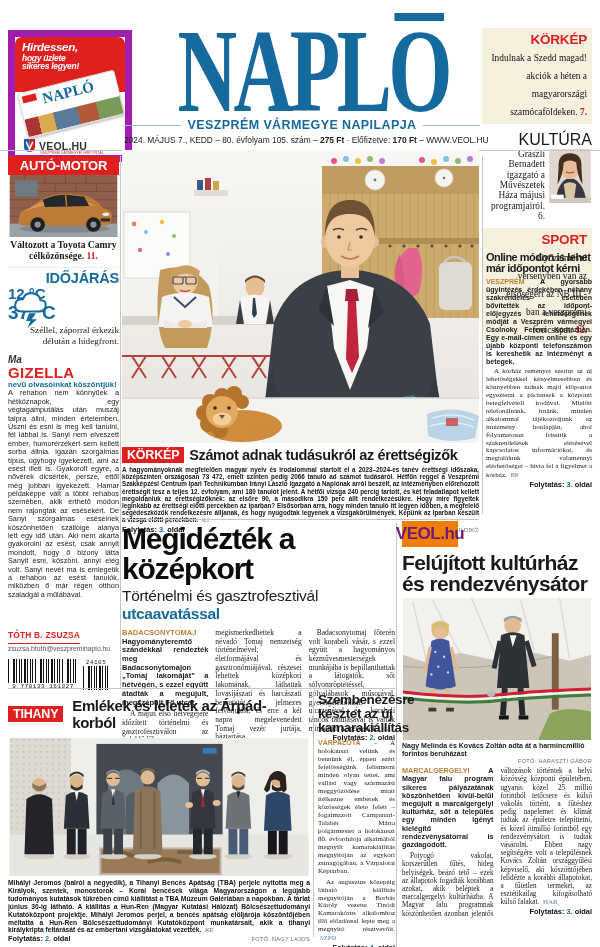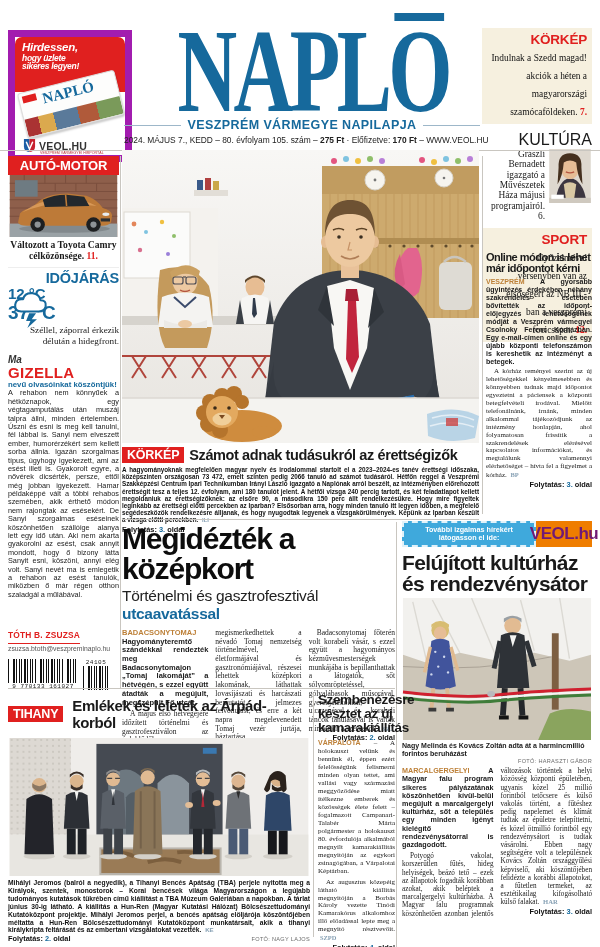--- a/index.html
+++ b/index.html
@@ -410,24 +410,20 @@
     <div class="serifbody">
       <p class="lead"><span class="loc">VESZPRÉM</span><span> A gyorsabb ügyintézés érdekében néhány szakrendelés esetében bővítették az időpont-előjegyzés lehetőségének módját a Veszprém vármegyei Csolnoky Ferenc Kórházban. Egy e-mail-címen online és egy újabb központi telefonszámon is kereshetik az intézményt a betegek.</span></p>
       <p><span>A kórház reményei szerint az új lehetőségekkel kényelmesebben és könnyebben tudnak majd időpontot egyeztetni a páciensek a központi betegfelvételi irodával. Mielőtt telefonálnánk, írnánk, minden alkalommal tájékozódjunk az intézmény honlapján, ahol folyamatosan frissítik a szakrendelések elérésével kapcsolatos információkat, és megtalálunk valamennyi elérhetőséget – hívta fel a figyelmet a kórház. </span><span class="initials">BP</span><span class="cont"><span>Folytatás:</span> <span class="pageno">3.</span> <span>oldal</span></span></p>
     </div>
   </div>
 
   <div class="vrule" style="left:396px;top:522px;height:425px;"></div>
 
   <div class="right-block">
     <div class="veol-banner">
-      <div class="vb-left">
-        <span>További izgalmas hírekért</span>
-          <span>látogasson el ide:</span>
-      </div>
       <div class="vb-right">
           <span>VEOL</span>
           <span class="suf">.hu</span>
         </div>
     </div>
     <h2>Felújított kultúrház és rendezvénysátor</h2>
     <svg class="rb-photo" viewBox="0 0 192 145">
       <rect width="192" height="145" fill="#cdc6b8"></rect>
       <path d="M0,0 H192 V58 L170,64 134,56 96,64 58,56 24,66 0,58 Z" fill="#f2f1ee"></path>
       <g stroke="#dbd9d3" stroke-width="1.4">

